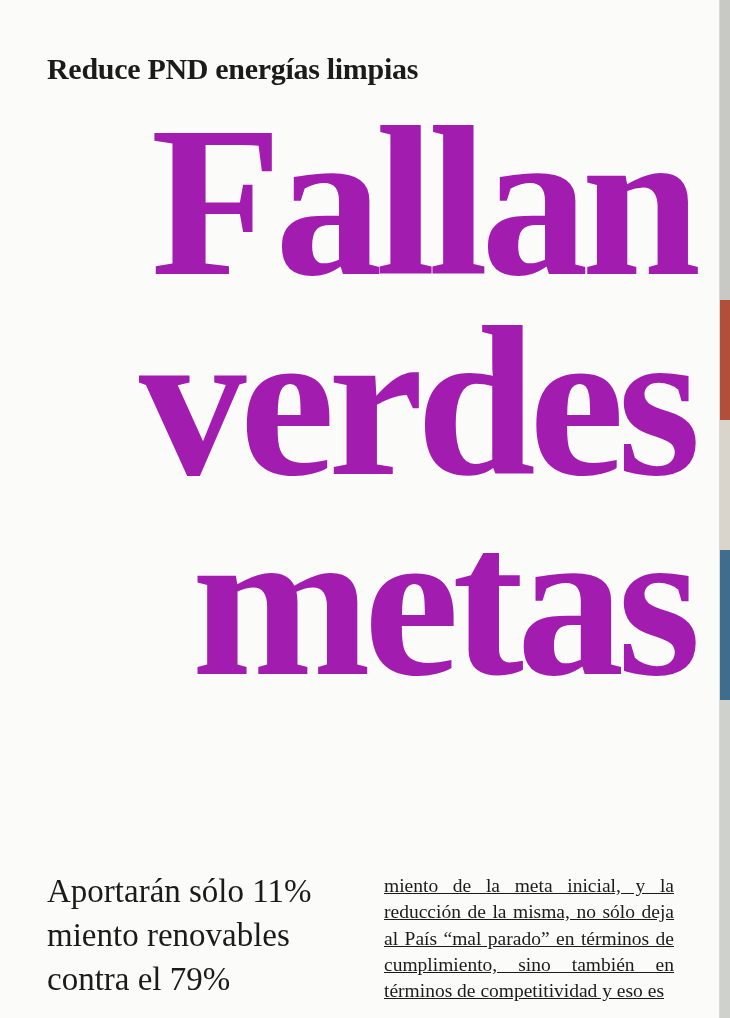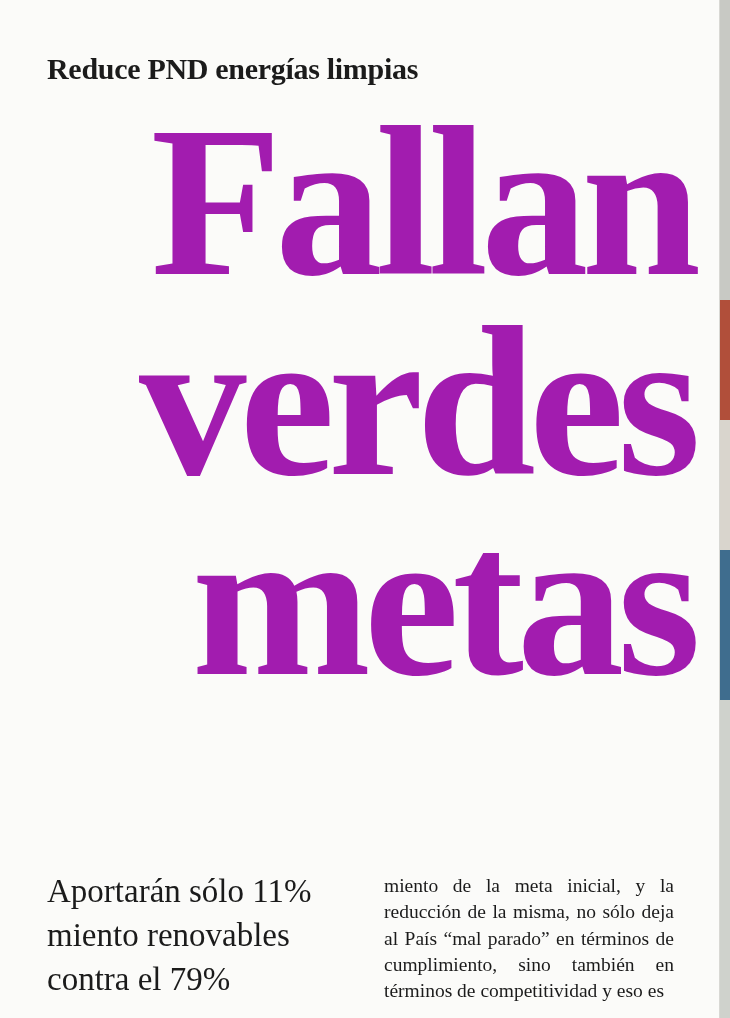--- a/index.html
+++ b/index.html
@@ -98,21 +98,21 @@
     left: 340px;
     top: 845px;
     width: 290px;
     font-family: "Liberation Serif", serif;
     font-size: 19.5px;
     line-height: 1.35;
     text-align: justify;
     color: #1b1b1b;
     hyphens: manual;
   }
-  .bodycol p { margin: 0; }
+  .bodycol p { margin: 0; text-decoration: underline; }
 </style>
 </head>
 <body>
 
 <div class="page">
 
   <div class="content">
 
     <div class="kicker">Reduce PND energías limpias</div>
 

